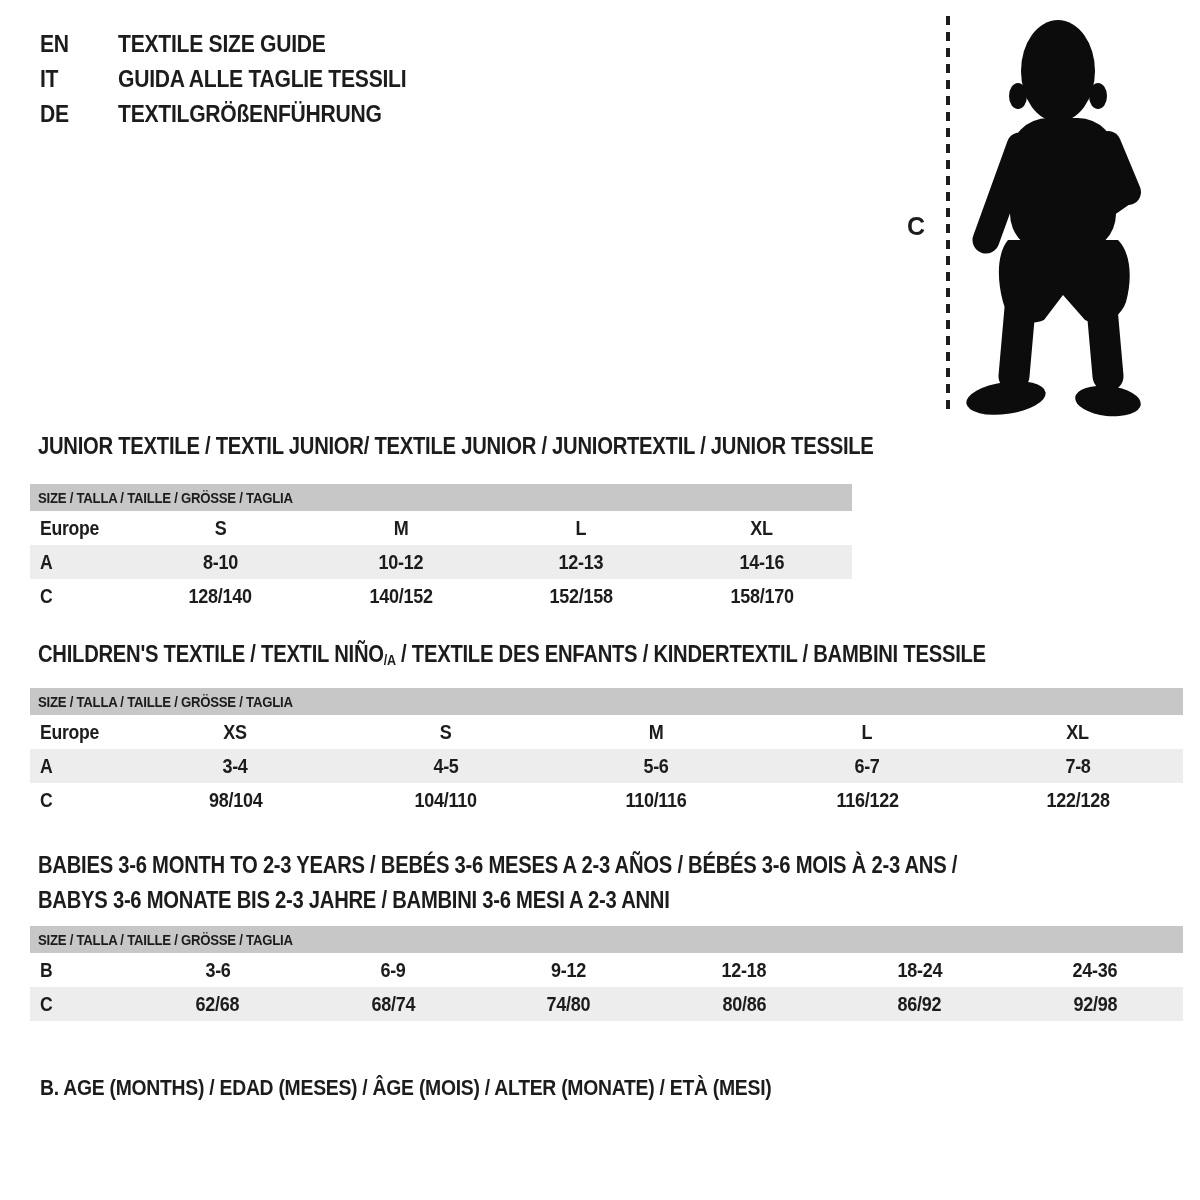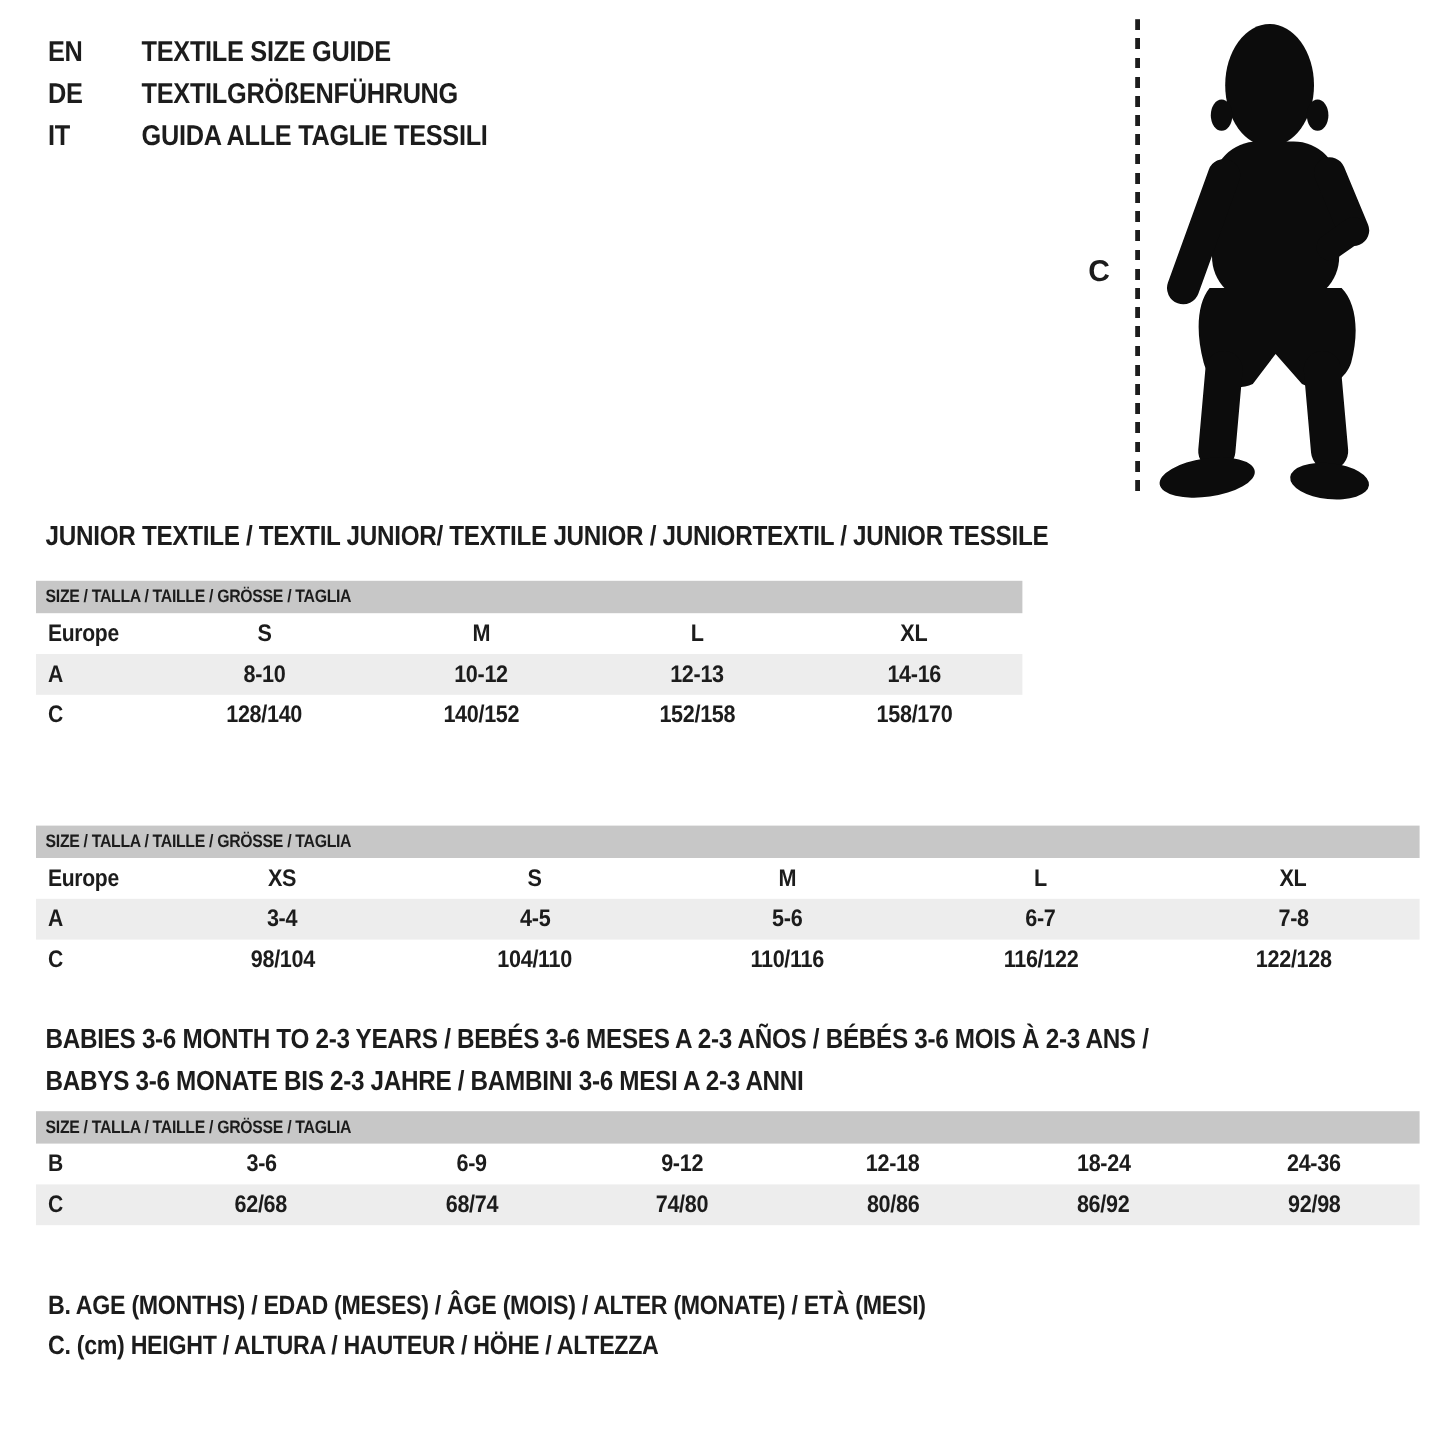--- a/index.html
+++ b/index.html
@@ -55,26 +55,26 @@
 <body>
 
 <div id="canvas">
 
   <section class="langs">
     <div class="lrow">
       <span class="lcode"><span class="cx">EN</span></span>
       <span class="cx">TEXTILE SIZE GUIDE</span>
     </div>
     <div class="lrow">
+      <span class="lcode"><span class="cx">IT</span></span>
+      <span class="cx">GUIDA ALLE TAGLIE TESSILI</span>
+    </div>
+    <div class="lrow">
       <span class="lcode"><span class="cx">DE</span></span>
       <span class="cx">TEXTILGRÖßENFÜHRUNG</span>
-    </div>
-    <div class="lrow">
-      <span class="lcode"><span class="cx">IT</span></span>
-      <span class="cx">GUIDA ALLE TAGLIE TESSILI</span>
     </div>
   </section>
 
   <div class="mline"></div>
   <div class="mlabel">C</div>
   <svg class="baby" width="186" height="408" viewBox="0 0 186 408" aria-hidden="true">
     <g fill="#0c0c0c" stroke="#0c0c0c">
 
       <ellipse cx="100" cy="57" rx="37" ry="51" stroke="none"></ellipse>
       <ellipse cx="60" cy="82" rx="9" ry="13" stroke="none"></ellipse>
@@ -120,20 +120,23 @@
     </div>
     <div class="row">
       <div class="cell lab"><span class="cx">C</span></div>
       <div class="cell val"><span class="cxc">128/140</span></div>
       <div class="cell val"><span class="cxc">140/152</span></div>
       <div class="cell val"><span class="cxc">152/158</span></div>
       <div class="cell val"><span class="cxc">158/170</span></div>
     </div>
   </div>
 
+  <div class="title" id="t2-title">
+    <span class="cx"><span>CHILDREN'S TEXTILE / TEXTIL NIÑO</span><span class="sub">/A</span><span> / TEXTILE DES ENFANTS / KINDERTEXTIL / BAMBINI TESSILE</span></span>
+  </div>
   <div class="tbl" id="t2">
     <div class="hdr">
       <span class="cx">SIZE / TALLA / TAILLE / GRÖSSE / TAGLIA</span>
     </div>
     <div class="row">
       <div class="cell lab"><span class="cx">Europe</span></div>
       <div class="cell val"><span class="cxc">XS</span></div>
       <div class="cell val"><span class="cxc">S</span></div>
       <div class="cell val"><span class="cxc">M</span></div>
       <div class="cell val"><span class="cxc">L</span></div>
@@ -184,18 +187,15 @@
       <div class="cell val"><span class="cxc">80/86</span></div>
       <div class="cell val"><span class="cxc">86/92</span></div>
       <div class="cell val"><span class="cxc">92/98</span></div>
     </div>
   </div>
 
   <section class="legend">
     <div class="lline">
         <span class="cx">B. AGE (MONTHS) / EDAD (MESES) / ÂGE (MOIS) / ALTER (MONATE) / ETÀ (MESI)</span>
       </div>
-    <div class="lline">
-        <span class="cx">C. (cm) HEIGHT / ALTURA / HAUTEUR / HÖHE / ALTEZZA</span>
-      </div>
   </section>
 
 </div>
 
 </body></html>

